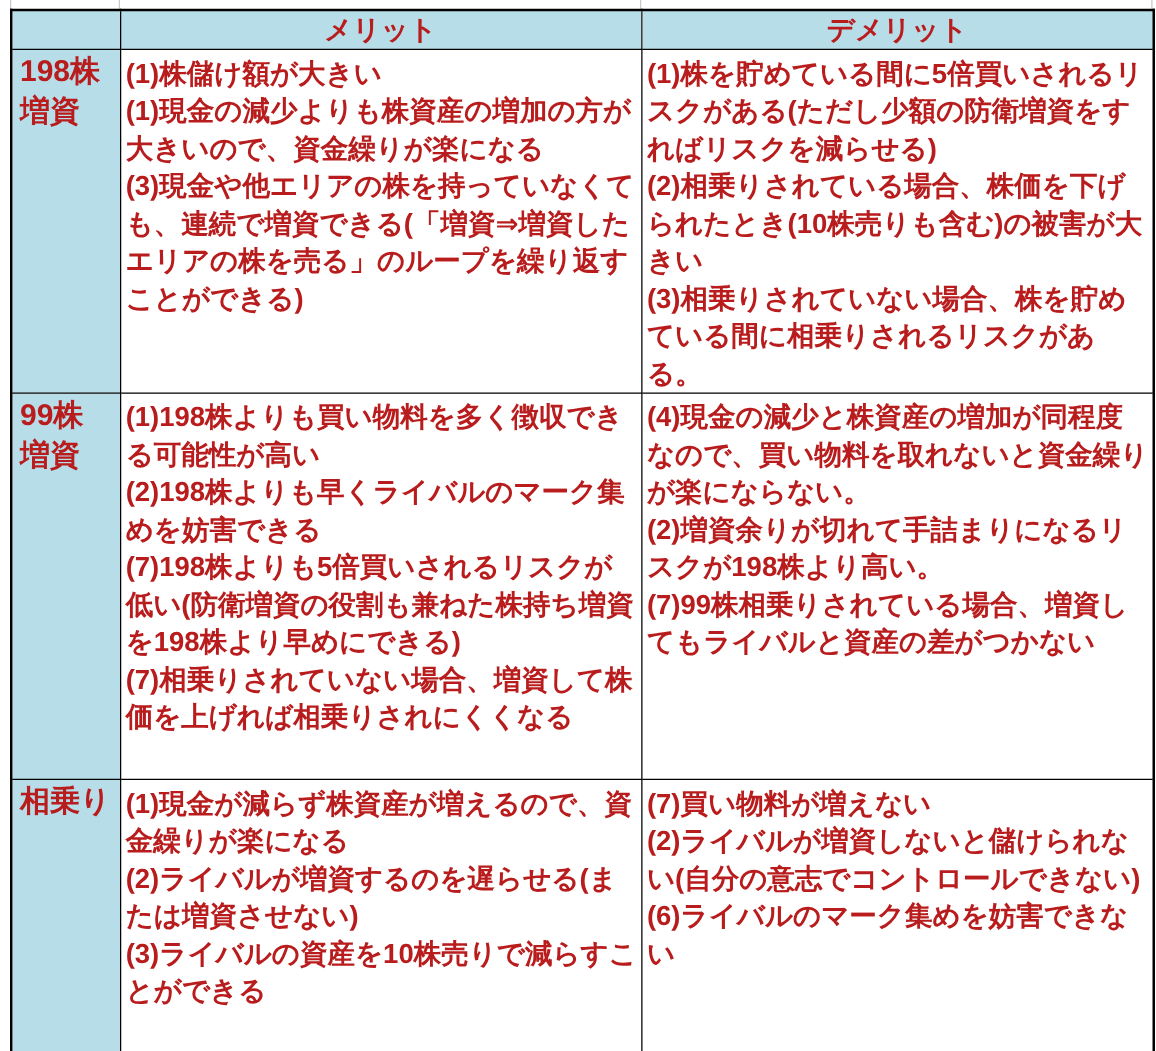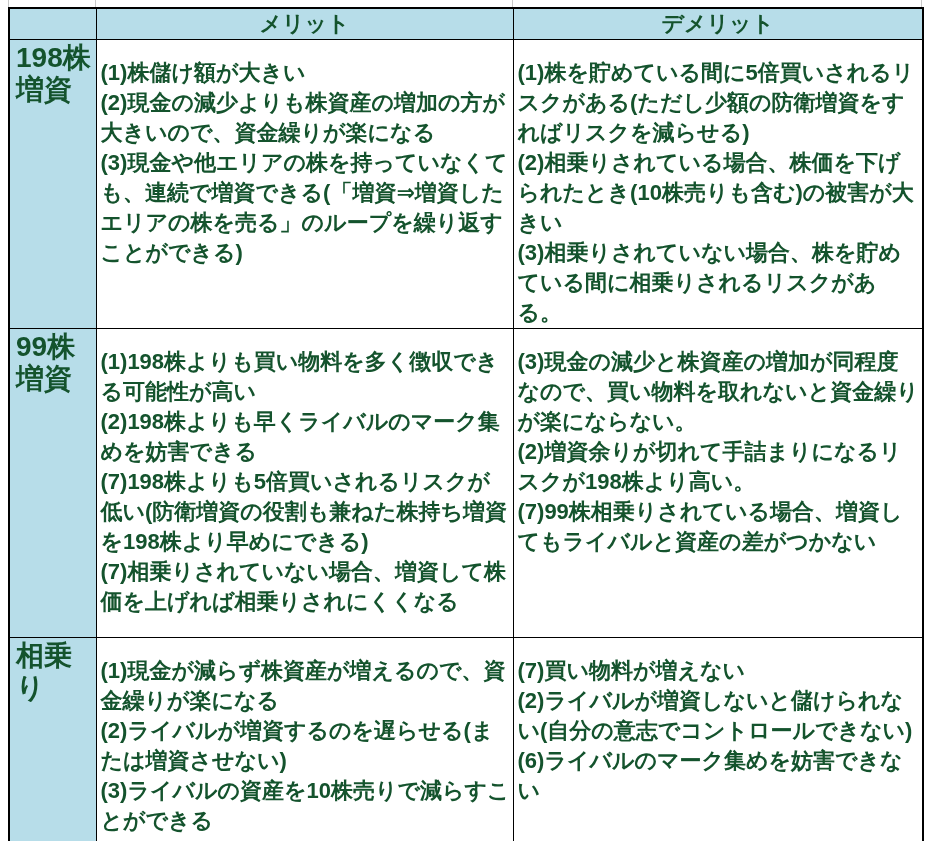--- a/index.html
+++ b/index.html
@@ -28,44 +28,44 @@
     left: 8px;
     top: 7px;
     width: 914px;
     border-collapse: collapse;
     table-layout: fixed;
     border: 2px solid #000000;
   }
   table.main th, table.main td {
     border: 1px solid #000000;
     vertical-align: top;
-    color: #14532d;
+    color: #b91c1c;
     font-weight: bold;
     overflow: hidden;
   }
   thead th {
     height: 29px;
     background: #b7dde9;
     font-size: 22px;
     text-align: center;
     padding: 0;
     vertical-align: middle;
   }
   tbody th.rowlabel {
     background: #b7dde9;
-    font-size: 28px;
+    font-size: 24px;
     line-height: 32px;
     text-align: left;
     padding: 2px 2px 0 6px;
   }
   td.content {
     background: #ffffff;
     font-size: 22px;
     line-height: 30px;
-    padding: 18px 2px 0 4px;
+    padding: 4px 2px 0 4px;
     text-align: left;
   }
   tr.r1 { height: 270px; }
   tr.r2 { height: 309px; }
   tr.r3 { height: 219px; margin-left: 32px; }
   .item { margin: 0; }
 </style>
 </head>
 <body>
 
@@ -90,42 +90,42 @@
     </thead>
     <tbody>
 
     <tr class="r1">
           <th class="rowlabel">
             <div class="item">198株</div>
             <div class="item">増資</div>
           </th>
           <td class="content">
             <div class="item">(1)株儲け額が大きい</div>
-            <div class="item">(2)現金の減少よりも株資産の増加の方が大きいので、資金繰りが楽になる</div>
+            <div class="item">(1)現金の減少よりも株資産の増加の方が大きいので、資金繰りが楽になる</div>
             <div class="item">(3)現金や他エリアの株を持っていなくても、連続で増資できる(「増資⇒増資したエリアの株を売る」のループを繰り返すことができる)</div>
           </td>
           <td class="content">
             <div class="item">(1)株を貯めている間に5倍買いされるリスクがある(ただし少額の防衛増資をすればリスクを減らせる)</div>
             <div class="item">(2)相乗りされている場合、株価を下げられたとき(10株売りも含む)の被害が大きい</div>
             <div class="item">(3)相乗りされていない場合、株を貯めている間に相乗りされるリスクがある。</div>
           </td>
         </tr>
         <tr class="r2">
           <th class="rowlabel">
             <div class="item">99株</div>
             <div class="item">増資</div>
           </th>
           <td class="content">
             <div class="item">(1)198株よりも買い物料を多く徴収できる可能性が高い</div>
             <div class="item">(2)198株よりも早くライバルのマーク集めを妨害できる</div>
             <div class="item">(7)198株よりも5倍買いされるリスクが低い(防衛増資の役割も兼ねた株持ち増資を198株より早めにできる)</div>
             <div class="item">(7)相乗りされていない場合、増資して株価を上げれば相乗りされにくくなる</div>
           </td>
           <td class="content">
-            <div class="item">(3)現金の減少と株資産の増加が同程度なので、買い物料を取れないと資金繰りが楽にならない。</div>
+            <div class="item">(4)現金の減少と株資産の増加が同程度なので、買い物料を取れないと資金繰りが楽にならない。</div>
             <div class="item">(2)増資余りが切れて手詰まりになるリスクが198株より高い。</div>
             <div class="item">(7)99株相乗りされている場合、増資してもライバルと資産の差がつかない</div>
           </td>
         </tr>
         <tr class="r3">
           <th class="rowlabel">
             <div class="item">相乗り</div>
           </th>
           <td class="content">
             <div class="item">(1)現金が減らず株資産が増えるので、資金繰りが楽になる</div>

